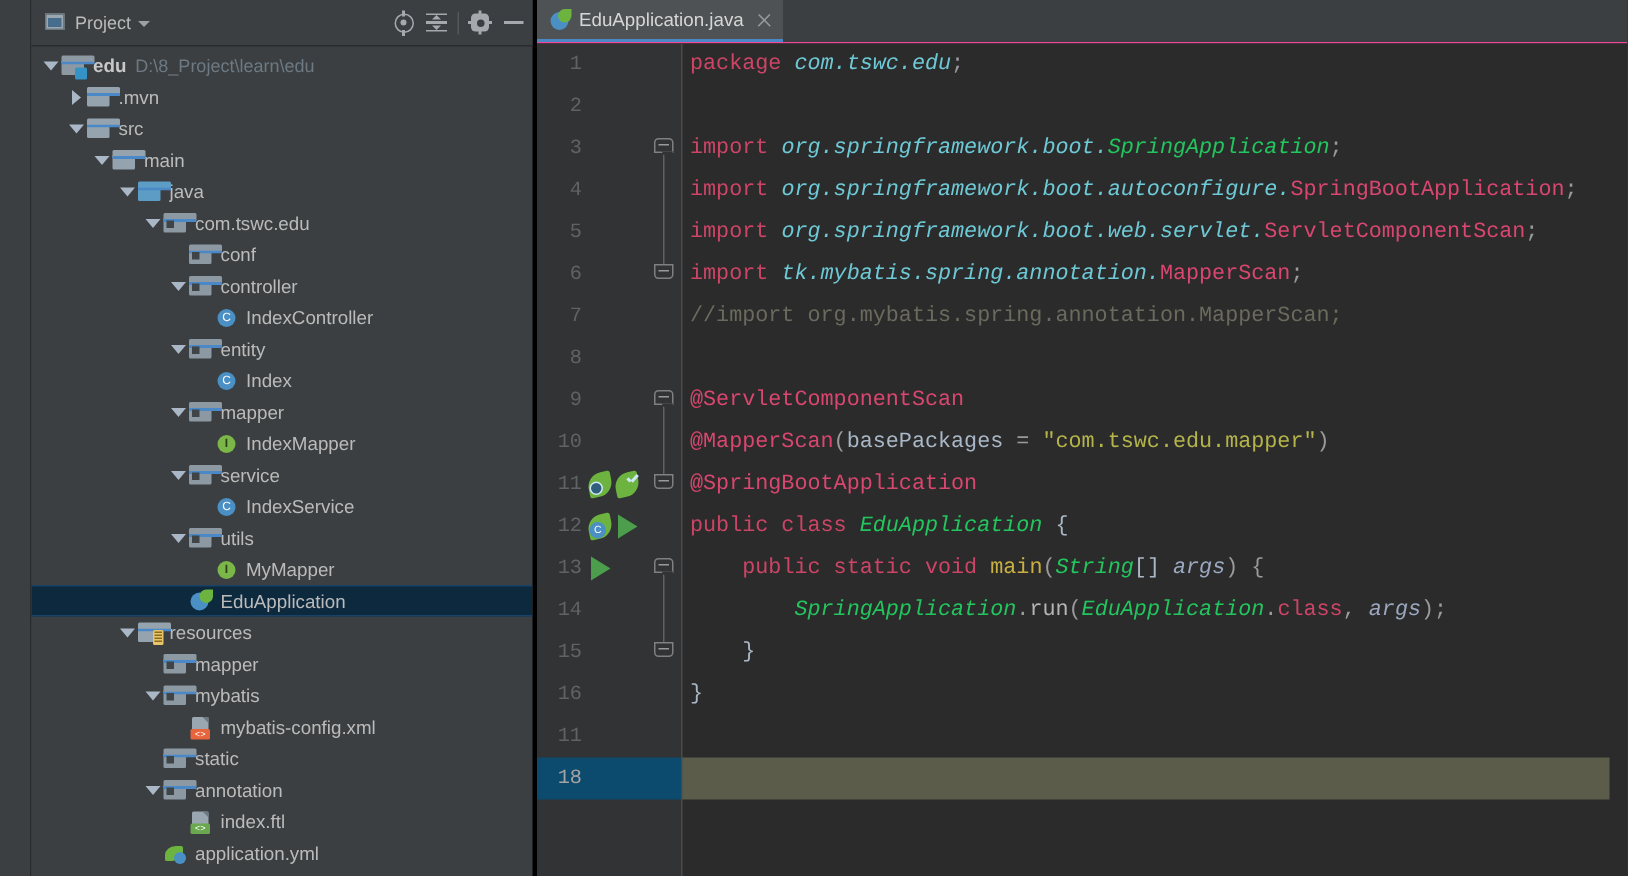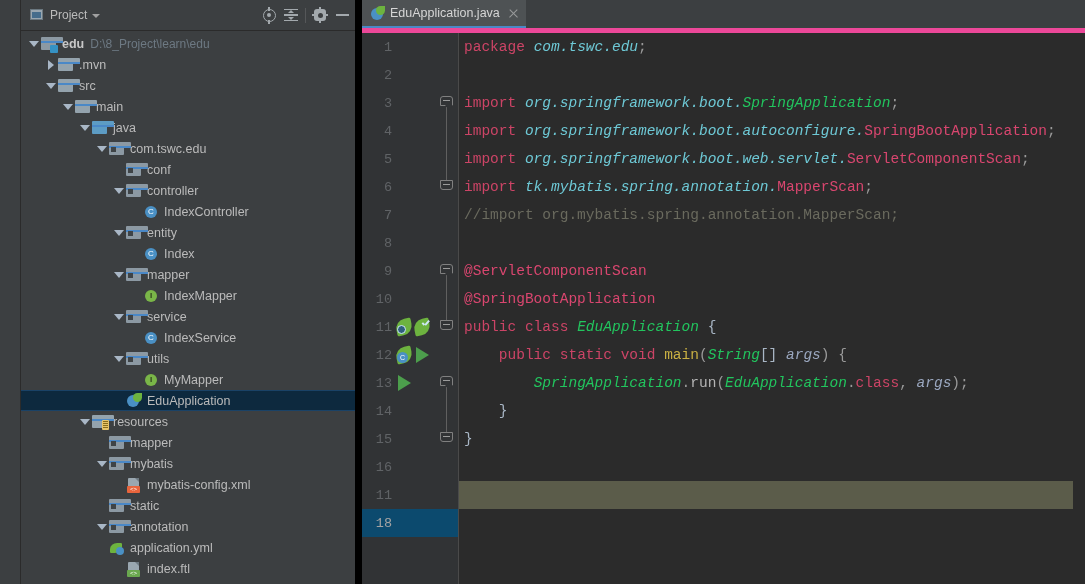--- a/index.html
+++ b/index.html
@@ -43,21 +43,21 @@
   }
 
   
   .project-panel {
     width: 334px;
     flex: 0 0 334px;
     height: 584px;
     background: #3c3f41;
     display: flex;
     flex-direction: column;
-    border-right: 7px solid #000000;
+    border-right: 3px solid #000000;
     position: relative;
   }
   .panel-header {
     height: 30px;
     flex: 0 0 30px;
     display: flex;
     align-items: center;
     background: #3c3f41;
     padding: 0 2px 0 8px;
     border-bottom: 1px solid #2b2b2b;
@@ -228,21 +228,21 @@
     flex-direction: column;
     background: #2b2b2b;
     min-width: 0;
     position: relative;
   }
   .tabbar {
     height: 28px; flex: 0 0 28px;
     background: #3c3f41;
     display: flex;
     align-items: stretch;
-    border-bottom: 5px solid #ec4899;
+    border-bottom: 1px solid #ec4899;
   }
   .tab {
     display: flex; align-items: center;
     padding: 0 7px 0 8px;
     background: #4e5254;
     border-bottom: 2px solid #4a88c7;
     position: relative;
     min-width: 0;
   }
   .tab .t-icon { width:15px;height:15px;position:relative;margin-right:5px;flex:0 0 15px;}
@@ -633,36 +633,36 @@
           <div style="flex: 0 0 74px;"></div>
           <div class="arrow down"></div>
           <div class="ficon f-pkg">
             <div class="body"></div>
             <div class="tab"></div>
             <div class="dot"></div>
           </div>
           <span class="lbl">annotation</span>
         </div>
         <div class="row">
-          <div style="flex: 0 0 74px;"></div>
-          <div class="arrow "></div>
-          <div class="ficon f-yml">
-            <div class="leaf"></div>
-            <div class="dot"></div>
-          </div>
-          <span class="lbl">application.yml</span>
-        </div>
-        <div class="row">
           <div style="flex: 0 0 91px;"></div>
           <div class="arrow "></div>
           <div class="ficon f-ftl">
             <div class="pg"></div>
             <div class="tagb">&lt;&gt;</div>
           </div>
           <span class="lbl">index.ftl</span>
+        </div>
+        <div class="row">
+          <div style="flex: 0 0 74px;"></div>
+          <div class="arrow "></div>
+          <div class="ficon f-yml">
+            <div class="leaf"></div>
+            <div class="dot"></div>
+          </div>
+          <span class="lbl">application.yml</span>
         </div>
       </div>
   </div>
 
   <div class="editor-area">
     <div class="tabbar">
       <div class="tab">
         <div class="t-icon">
             <div class="c"></div>
             <div class="leaf"></div>
@@ -781,20 +781,21 @@
         <div class="code-sep"></div>
       <div class="cline"><span class="kw">package</span><span class="plain"> </span><span class="pkgref">com.tswc.edu</span><span class="punct">;</span></div>
           <div class="cline">&nbsp;</div>
           <div class="cline"><span class="kw">import</span><span class="plain"> </span><span class="pkgref">org.springframework.boot.</span><span class="typ">SpringApplication</span><span class="punct">;</span></div>
           <div class="cline"><span class="kw">import</span><span class="plain"> </span><span class="pkgref">org.springframework.boot.autoconfigure.</span><span class="cls">SpringBootApplication</span><span class="punct">;</span></div>
           <div class="cline"><span class="kw">import</span><span class="plain"> </span><span class="pkgref">org.springframework.boot.web.servlet.</span><span class="cls">ServletComponentScan</span><span class="punct">;</span></div>
           <div class="cline"><span class="kw">import</span><span class="plain"> </span><span class="pkgref">tk.mybatis.spring.annotation.</span><span class="cls">MapperScan</span><span class="punct">;</span></div>
           <div class="cline"><span class="cmt">//import org.mybatis.spring.annotation.MapperScan;</span></div>
           <div class="cline">&nbsp;</div>
           <div class="cline"><span class="ann">@ServletComponentScan</span></div>
+          <div class="cline"><span class="ann">@MapperScan</span><span class="punct">(</span><span class="plain">basePackages</span><span class="punct"> = </span><span class="str">"com.tswc.edu.mapper"</span><span class="punct">)</span></div>
           <div class="cline"><span class="ann">@SpringBootApplication</span></div>
           <div class="cline"><span class="kw">public class</span><span class="plain"> </span><span class="typ">EduApplication</span><span class="plain"> {</span></div>
           <div class="cline"><span class="plain">    </span><span class="kw">public static void</span><span class="plain"> </span><span class="fn">main</span><span class="punct">(</span><span class="typ">String</span><span class="plain">[] </span><span class="param">args</span><span class="punct">) {</span></div>
           <div class="cline"><span class="plain">        </span><span class="typ">SpringApplication</span><span class="punct">.</span><span class="ident">run</span><span class="punct">(</span><span class="typ">EduApplication</span><span class="punct">.</span><span class="kw">class</span><span class="punct">, </span><span class="param">args</span><span class="punct">);</span></div>
           <div class="cline"><span class="plain">    }</span></div>
           <div class="cline"><span class="plain">}</span></div>
           <div class="cline">&nbsp;</div>
           <div class="cline cur">&nbsp;</div>
         </div>
       <div class="scroll-right"></div>

